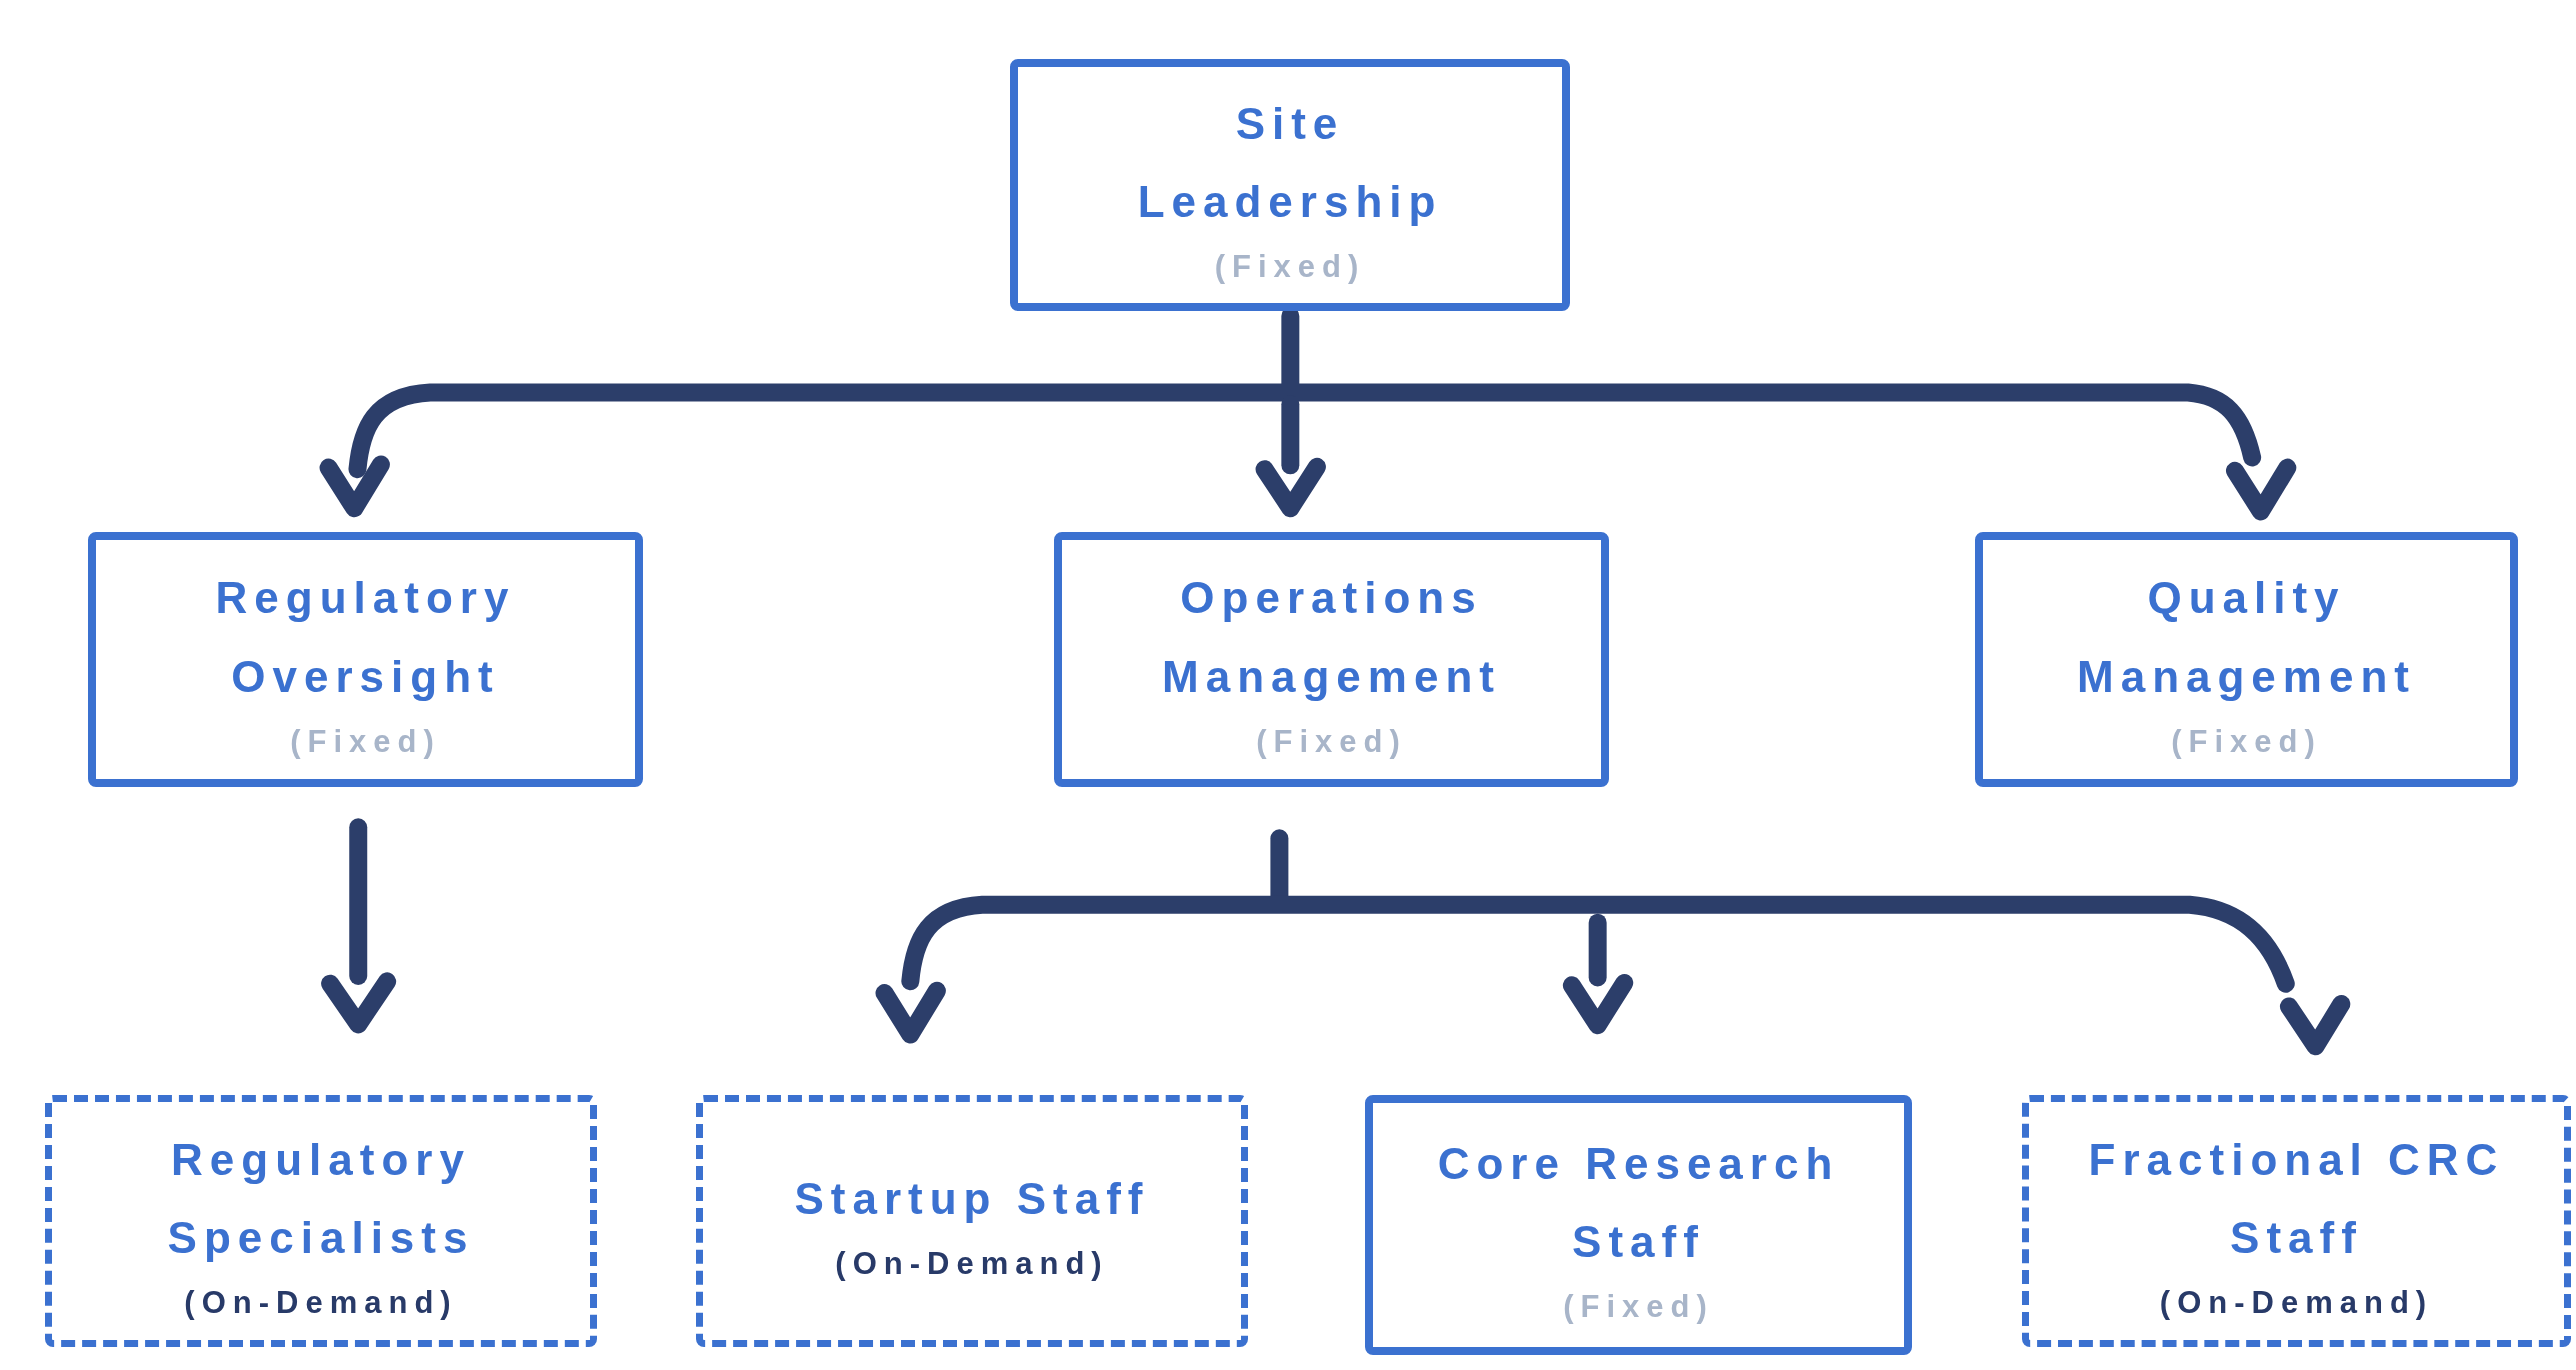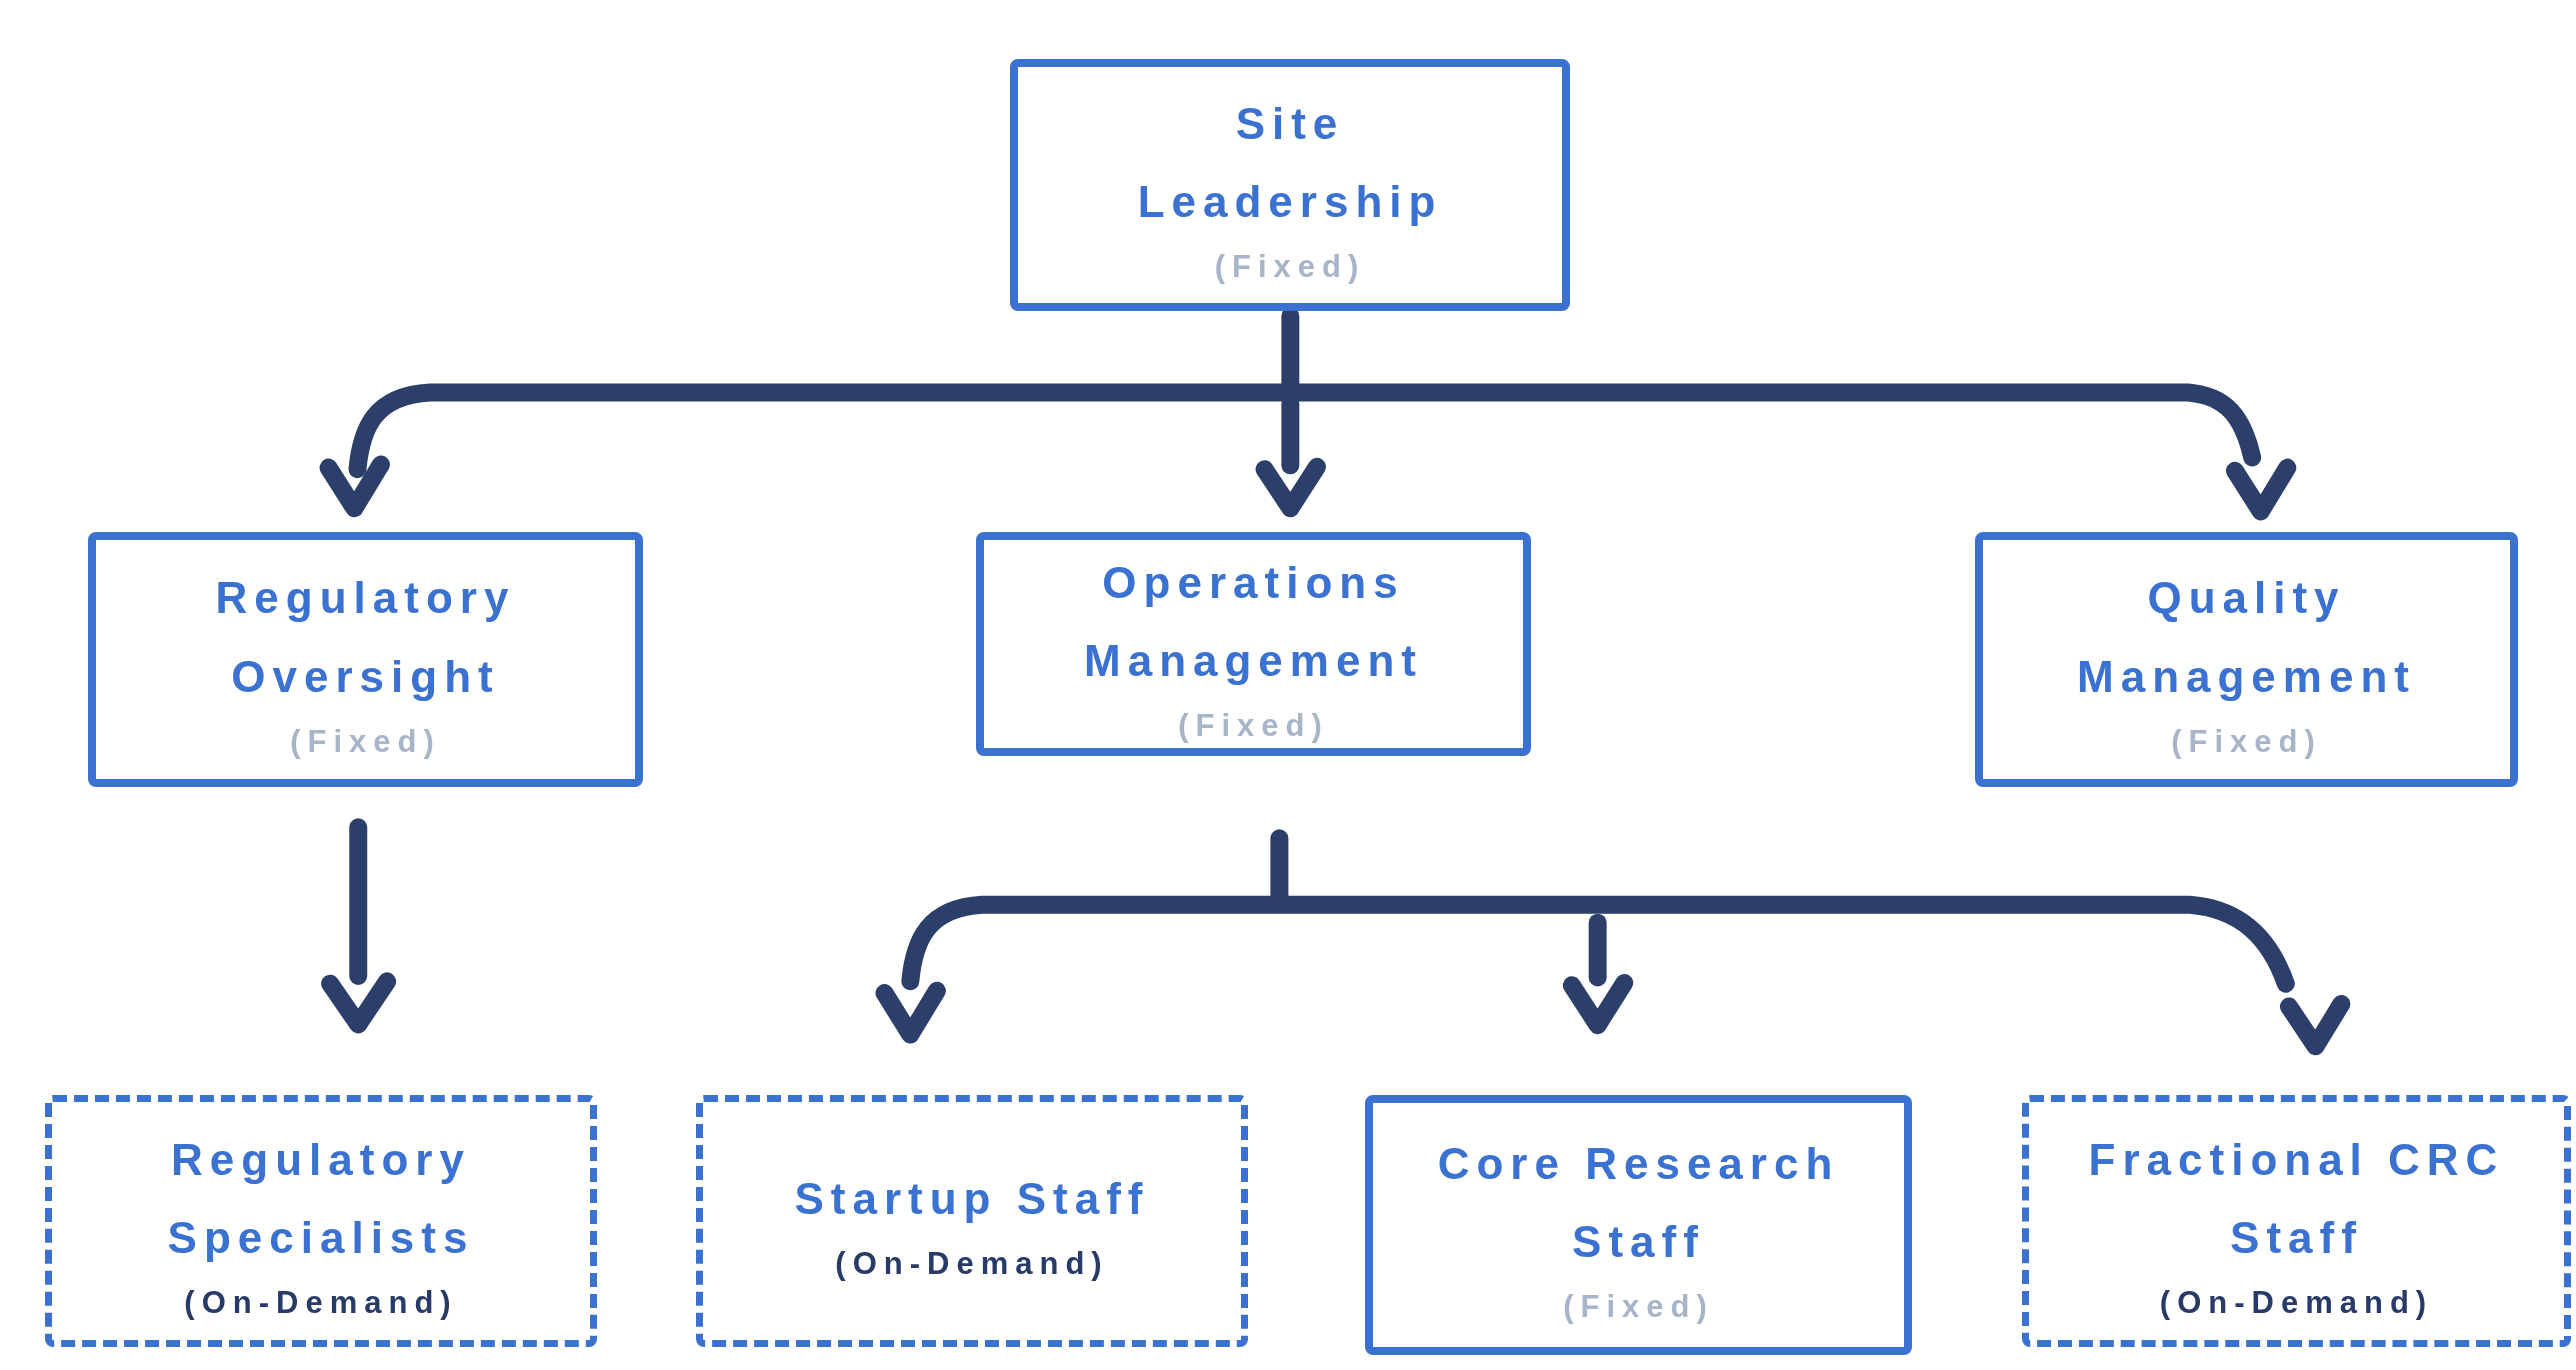--- a/index.html
+++ b/index.html
@@ -51,21 +51,21 @@
     letter-spacing: 7px;
     margin-top: 7.8px;
     white-space: nowrap;
   }
   .tag-fixed     { color: var(--tag-fixed, #a8b5c9); }
   .tag-on-demand { color: var(--tag-on-demand, #283a68); }
 
   
   #n-site        { left: 1010px; top:   59px; width: 560px; height: 252px; }
   #n-regovr      { left:  88px; top:  532px; width: 555px; height: 255px; }
-  #n-opsmgmt     { left: 976px; top:  532px; width: 555px; height: 224px; }
+  #n-opsmgmt     { left: 1054px; top:  532px; width: 555px; height: 255px; }
   #n-qualmgmt    { left: 1975px; top:  532px; width: 543px; height: 255px; }
   #n-regspec     { left:   45px; top: 1095px; width: 552px; height: 252px; }
   #n-feas        { left:  696px; top: 1095px; width: 552px; height: 252px; }
   #n-corestaff   { left: 1365px; top: 1095px; width: 547px; height: 260px; }
   #n-fraccrc     { left: 2022px; top: 1095px; width: 549px; height: 252px; }
 </style>
 </head>
 <body>
 
 <div class="stage">

